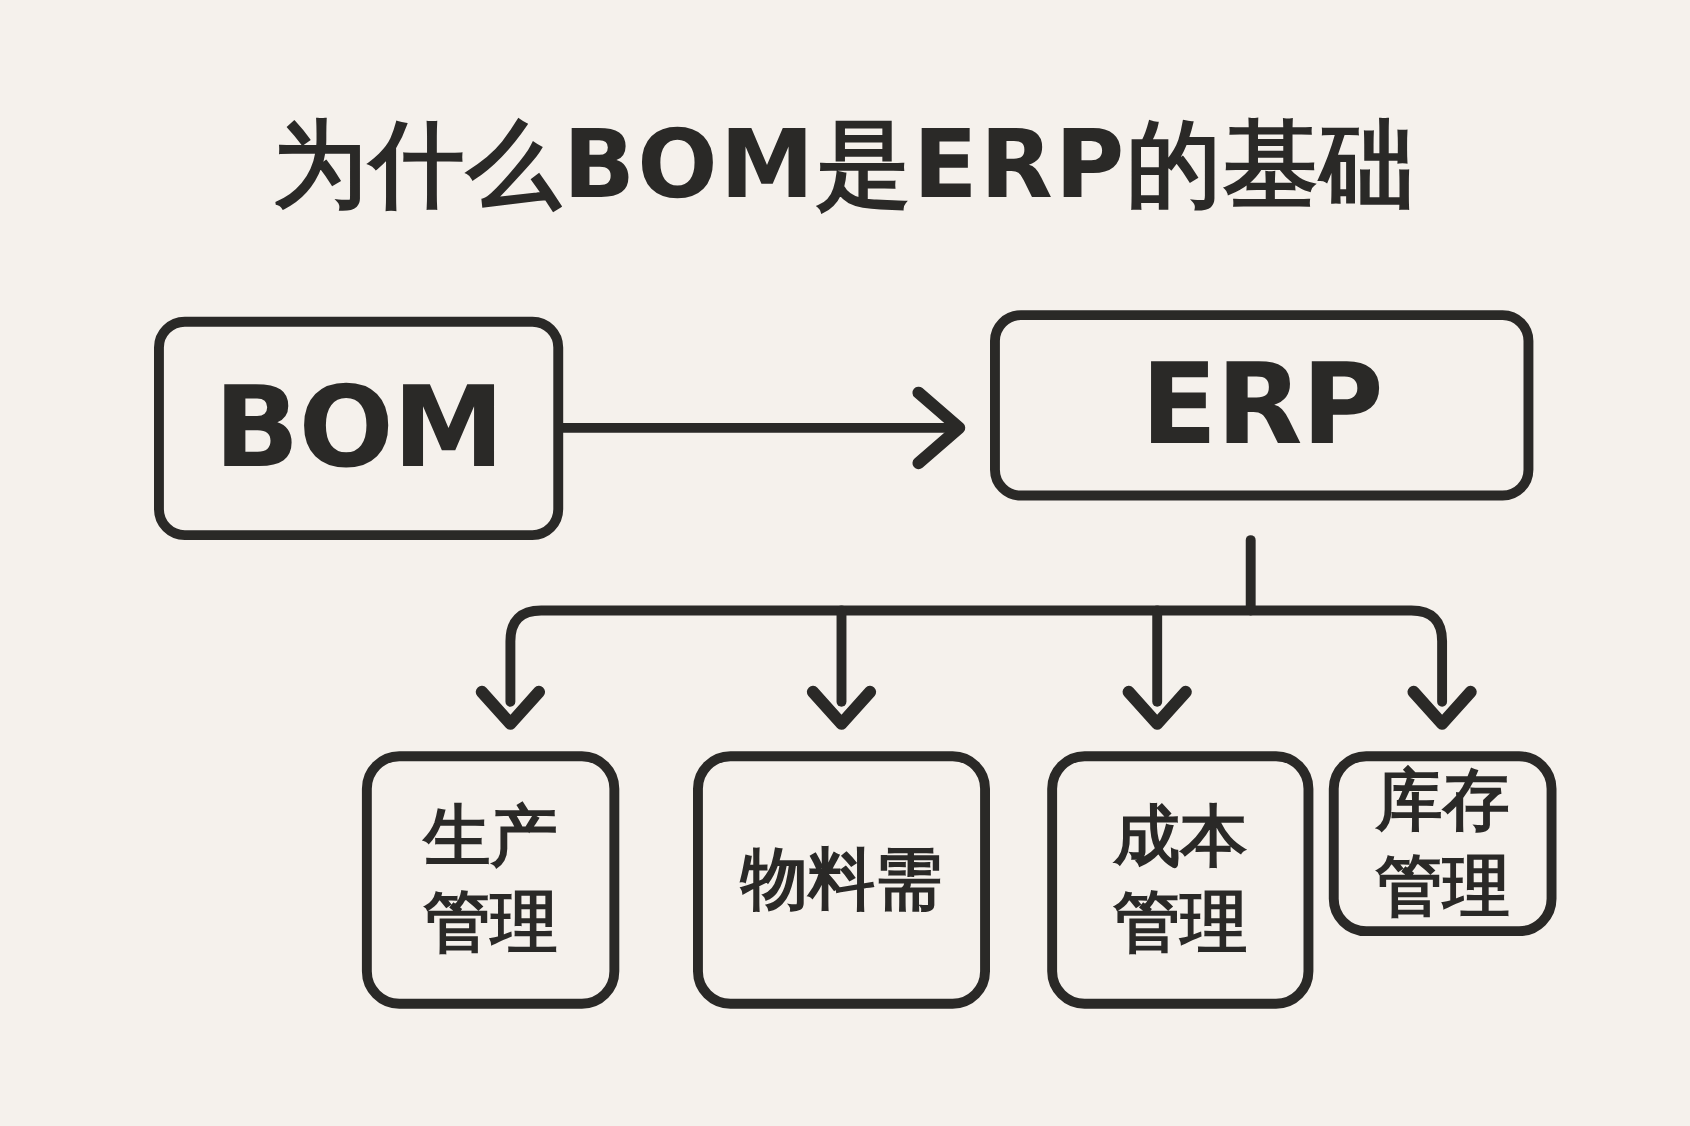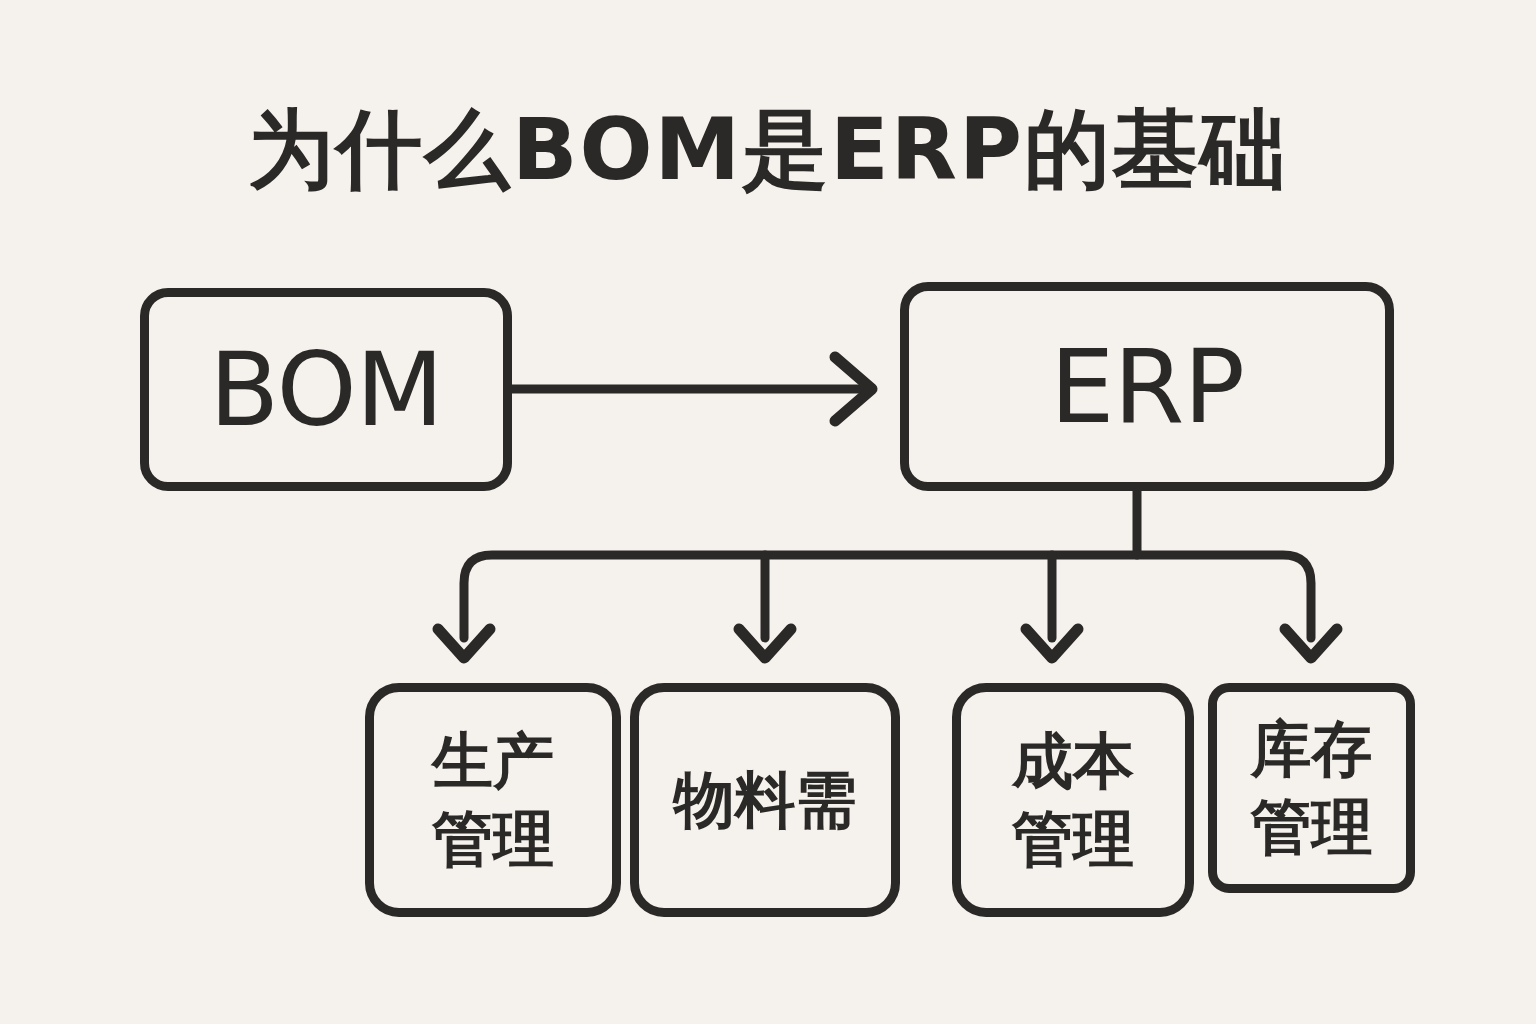--- a/index.html
+++ b/index.html
@@ -34,35 +34,35 @@
 
   .node{
     position:absolute;box-sizing:border-box;
     border:9px solid var(--ink);
     border-radius:28px;
     background:var(--background);
     display:flex;flex-direction:column;align-items:center;justify-content:center;
     color:var(--ink);text-align:center;
   }
   .node .big-label{
-    font-size:102px;font-weight:400;letter-spacing:-1px;
+    font-size:102px;font-weight:700;letter-spacing:-1px;
     line-height:1;
   }
   .node.bom{left:140px;top:252px;width:372px;height:203px;}
-  .node.erp{left:900px;top:246px;width:494px;height:209px;}
+  .node.erp{left:900px;top:246px;width:494px;height:173px;}
 
   .node.child{border-radius:34px;}
   .node.child .line{
     font-size:61px;font-weight:900;line-height:1.28;
     white-space:nowrap;
   }
-  .node.c1{left:365px;top:647px;width:256px;height:234px;}
+  .node.c1{left:329px;top:647px;width:234px;height:234px;}
   .node.c2{left:630px;top:647px;width:270px;height:234px;gap:48px;}
   .node.c3{left:952px;top:647px;width:242px;height:234px;}
-  .node.c4{left:1208px;top:647px;width:207px;height:210px;border-radius:21px;}
+  .node.c4{left:1208px;top:647px;width:207px;height:168px;}
 </style>
 </head>
 <body>
 
 <div class="canvas">
 
   <h1 class="title">为什么BOM是ERP的基础</h1>
 
   <svg class="connectors" viewBox="0 0 1536 1024" xmlns="http://www.w3.org/2000/svg" aria-hidden="true">
     <g>

